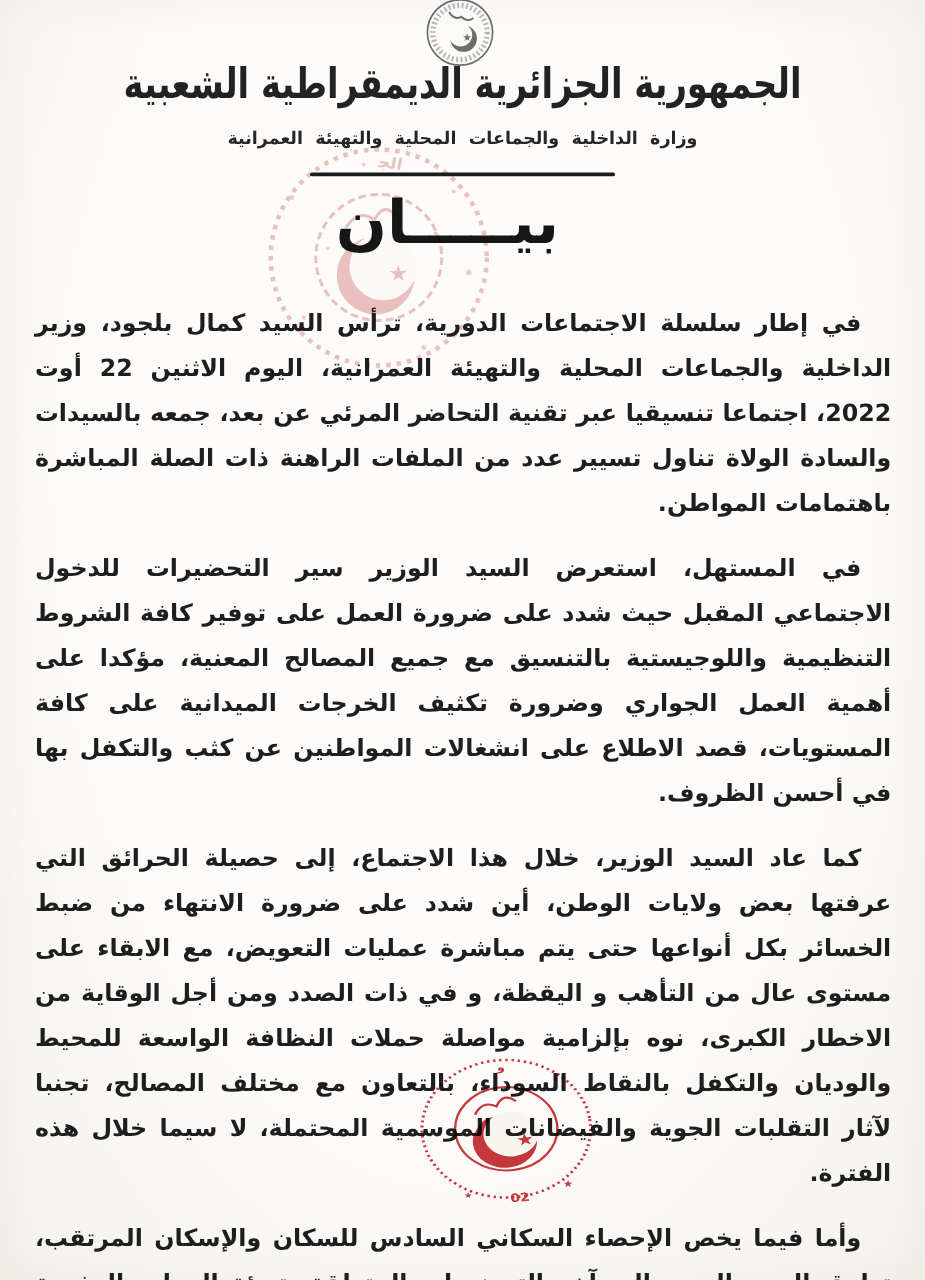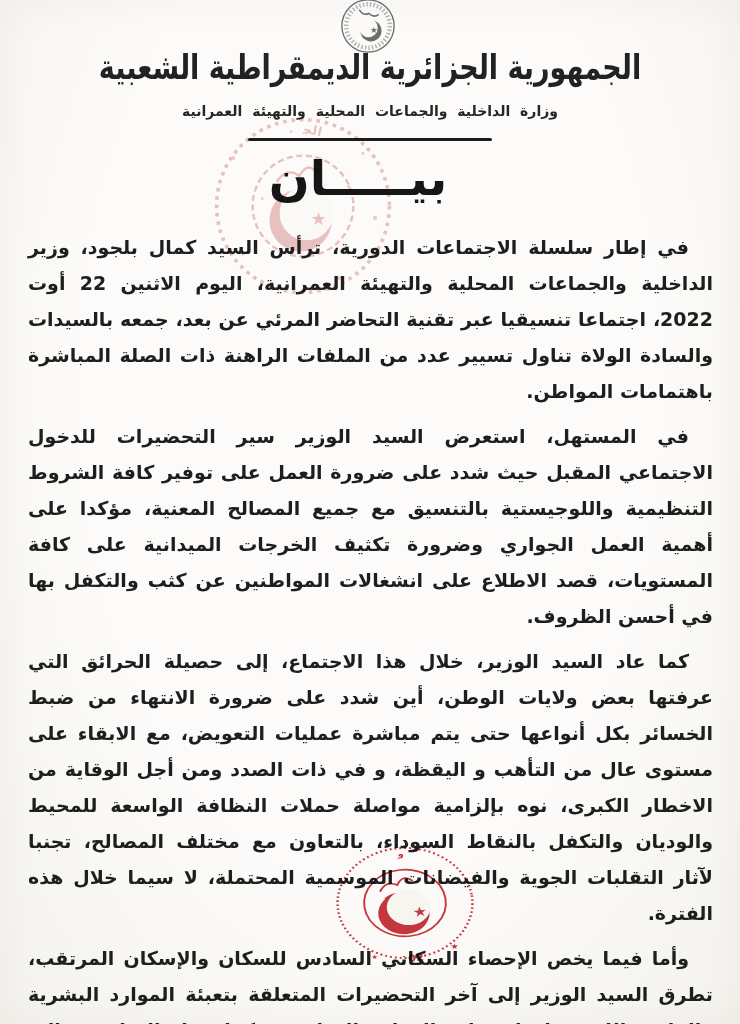--- a/index.html
+++ b/index.html
@@ -58,21 +58,21 @@
   
   .body-text{
     position:absolute;top:225px;left:28px;right:27px;
     direction:rtl;
     color:var(--ink);
     font-size:19px;font-weight:700;
     line-height:36px;
     text-align:justify;
   }
   .body-text p{
-    margin:4px 0 9px 0;
+    margin:16px 0 9px 0;
     text-indent:24px;
   }
   
   .stamp{position:absolute;mix-blend-mode:multiply;pointer-events:none;}
   .stamp-top{left:205px;top:110px;width:196px;height:192px;opacity:.34;filter:blur(.6px);}
   .stamp-bottom{left:329px;top:841px;width:152px;height:124px;opacity:.92;}
   .stamp text{font-family:"DejaVu Sans","Liberation Sans",sans-serif;}
 </style>
 </head>
 <body>

